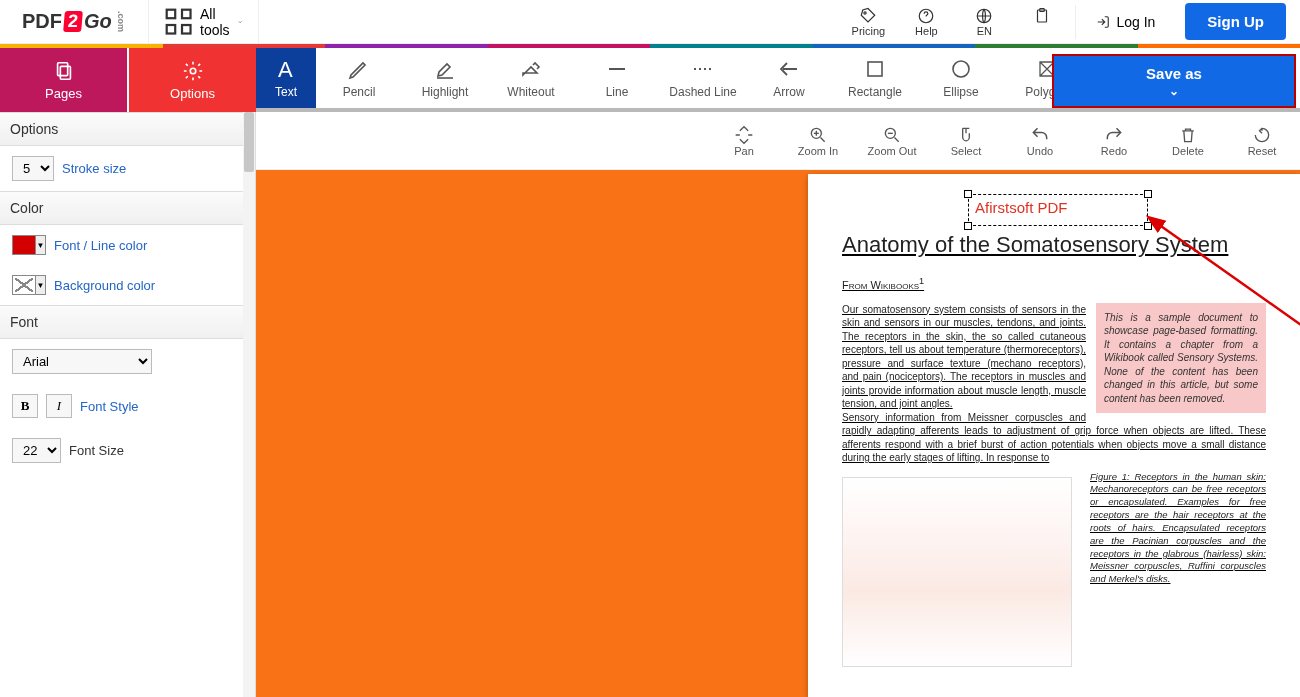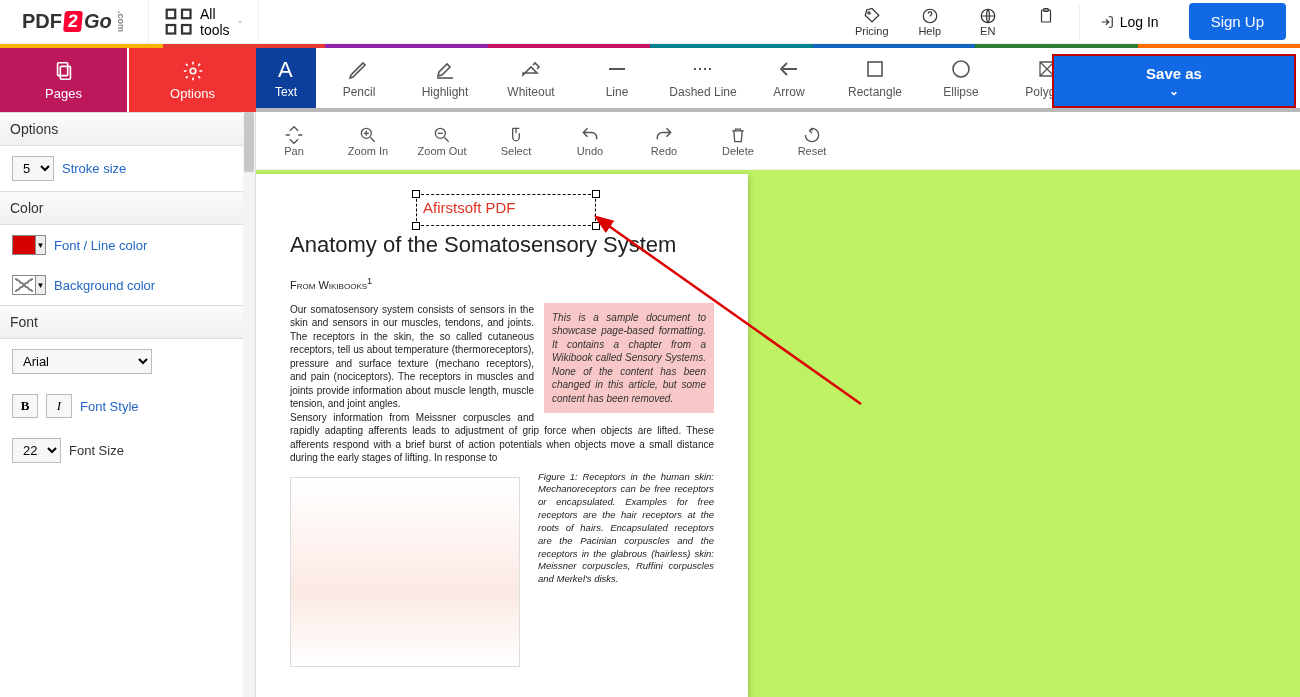--- a/index.html
+++ b/index.html
@@ -11,21 +11,21 @@
   .logo .p1 { color: #333; }
   .logo .p2 { display:inline-block; background:#f03; color:#fff; border-radius:3px; padding:0 4px; margin:0 2px; font-size:18px; transform: skewX(-5deg);}
   .logo .p3 { color:#333;font-style:italic; }
   .logo .com { color:#888; font-size:9px; writing-mode: vertical-rl; margin-left:4px;}
   .alltools { display:flex; align-items:center; padding:0 16px; height:100%; border-right:1px solid #eee; cursor:pointer; font-size:14px; gap:8px;}
   .header-spacer { flex:1; }
   .header-icon { display:flex; flex-direction:column; align-items:center; justify-content:center; width:58px; height:100%; font-size:11px; color:#333; cursor:pointer; }
   .header-icon svg { width:18px; height:18px; }
   .header-divider { width:1px; height:34px; background:#eee; margin:0 4px;}
   .login { display:flex; align-items:center; padding:0 16px; gap:6px; font-size:14px; cursor:pointer;}
-  .signup { background:#1169e6; color:#fff; font-weight:400; font-size:15px; padding:10px 22px; border-radius:4px; margin:0 14px; cursor:pointer;}
+  .signup { background:#1169e6; color:#fff; font-weight:700; font-size:15px; padding:10px 22px; border-radius:4px; margin:0 14px; cursor:pointer;}
 
   .rainbow { height:4px; display:flex; }
   .rainbow div { flex:1; }
 
   
   .toolbar1 { display:flex; height:64px; align-items:stretch; position:relative; }
   .tool-big { display:flex; flex-direction:column; align-items:center; justify-content:center; width:127px; gap:4px; color:#fff; font-size:13px; cursor:pointer;}
   .tool-big svg { width:22px; height:22px; }
   .pages-btn { background:#be185d; }
   .options-btn { background:#f03232; margin-left:2px;}
@@ -46,25 +46,25 @@
   .swatch { width:30px; height:20px; border:1px solid #888; display:inline-flex; align-items:center; justify-content:center;}
   .swatch.none { background:#fff; position:relative;}
   .swatch.none::after { content:""; position:absolute; left:2px; right:2px; top:2px; bottom:2px; background:linear-gradient(to top right, transparent 45%, #888 45%, #888 55%, transparent 55%), linear-gradient(to top left, transparent 45%, #888 45%, #888 55%, transparent 55%); }
   .swatch-wrap{display:inline-flex;border:1px solid #888;}
   .swatch-wrap .sw{width:22px;height:18px;}
   .swatch-wrap .sw.red{background:#d40000;}
   .swatch-wrap .dd{width:10px;display:flex;align-items:center;justify-content:center;font-size:8px;background:#eee;border-left:1px solid #888;}
   .btn-sq { width:26px; height:24px; border:1px solid #bbb; background:#f7f7f7; display:inline-flex;align-items:center;justify-content:center; font-family:Georgia,serif; cursor:pointer;}
 
   .canvas-area { flex:1; display:flex; flex-direction:column; background:#fff;}
-  .toolbar2 { display:flex; height:58px; padding:4px 10px; gap:18px; border-bottom:1px solid #eee;}
+  .toolbar2 { display:flex; height:58px; padding:4px 10px; gap:18px; border-bottom:1px solid #eee;justify-content:flex-end;}
   .tool2 { display:flex; flex-direction:column; align-items:center; justify-content:center; width:56px; color:#555; font-size:11px; cursor:pointer;}
   .tool2 svg { width:20px; height:20px; }
 
-  .viewport { flex:1; background:#bef264; display:flex; justify-content:flex-start; overflow:hidden; position:relative;}
+  .viewport { flex:1; background:#f97316; display:flex; justify-content:flex-end; overflow:hidden; position:relative;text-decoration:underline;}
   .page { width:492px; background:#fff; margin-top:4px; box-shadow:0 2px 6px rgba(0,0,0,.3); padding:28px 34px; position:relative; font-family: Georgia, 'Times New Roman', serif; color:#222;}
   .text-selection { position:absolute; top:20px; left:160px; width:180px; height:32px; border:1px dashed #000; }
   .handle { position:absolute; width:8px; height:8px; background:#fff; border:1px solid #000;}
   .annotation { color:#d32; font-size:15px; }
   .page h1 { font-size:22px; font-weight:400; margin:30px 0 18px; }
   .from { font-variant: small-caps; font-size:11px; margin-bottom:12px;}
   .body-cols { font-size:10px; text-align:justify; line-height:1.35; }
   .pinkbox { float:right; width:170px; background:#f8c7c7; color:#333; font-style:italic; font-size:10px; padding:8px 8px; margin:0 0 8px 10px;}
   .page h3 { font-size:12px; font-weight:700; margin:10px 0 4px;}
   .fig { float:left; width:230px; height:190px; margin:6px 8px 0 0; background:linear-gradient(#fff,#fdf1ee 40%,#fbe9e3 60%,#fff); border:1px solid #ddd;}

